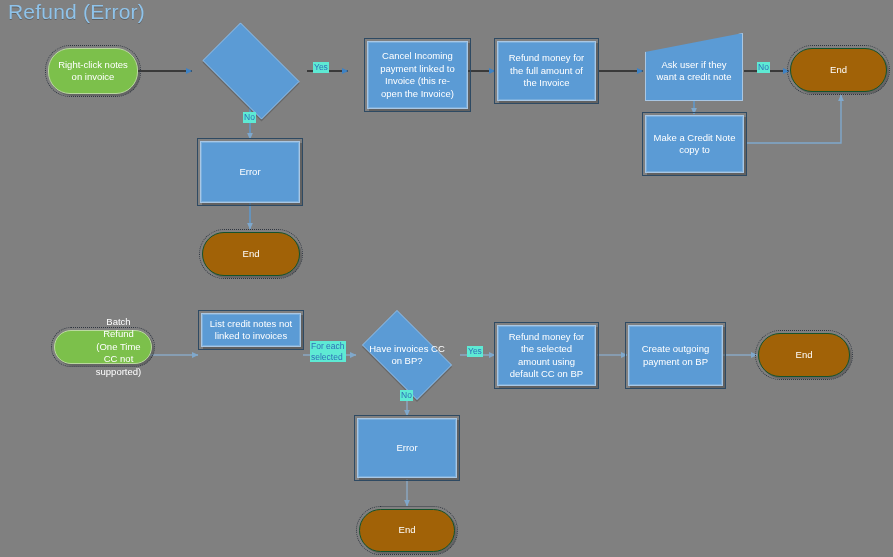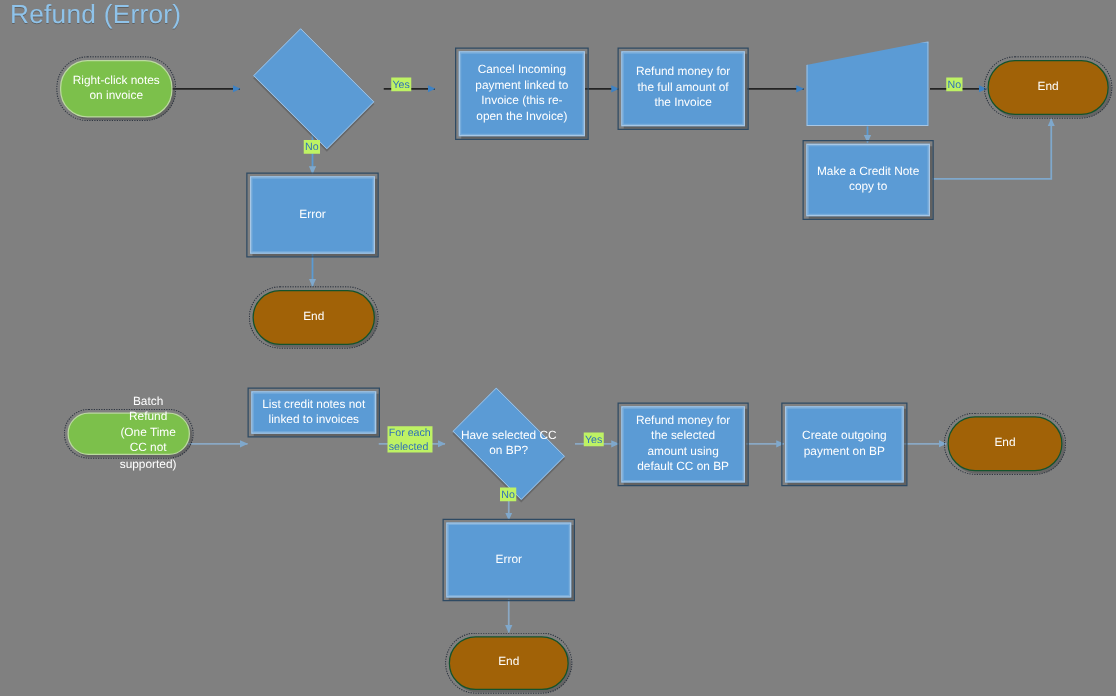--- a/index.html
+++ b/index.html
@@ -124,21 +124,21 @@
   }
   .n-trapezoid .label {
     position: relative;
     z-index: 2;
     padding-top: 8px;
   }
 
   
   .edge-label {
     position: absolute;
-    background: #bef264;
+    background: #5eead4;
     color: #3070B8;
     font-size: 8.5px;
     line-height: 10.5px;
     padding: 0px 1px;
     white-space: pre-line;
     text-align: left;
     z-index: 9;
     border: 0;
   }
 </style>
@@ -203,20 +203,22 @@
 </div>
 
 <div class="node n-process" style="left:497px; top:41px; width:99px; height:60px;">
   <span class="label">Refund money for
 the full amount of
 the Invoice</span>
 </div>
 
 <div class="node n-trapezoid" style="left:645px; top:33px; width:98px; height:68px;">
   <span class="trap-bg"></span>
+  <span class="label">Ask user if they
+want a credit note</span>
 </div>
 
 <div class="node n-terminator" style="left:790px; top:48px; width:97px; height:44px;">
   <span class="label">End</span>
 </div>
 
 <div class="node n-process" style="left:645px; top:115px; width:99px; height:58px;">
   <span class="label">Make a Credit Note
 copy to</span>
 </div>
@@ -239,21 +241,21 @@
 supported)</span>
 </div>
 
 <div class="node n-process" style="left:201px; top:313px; width:100px; height:34px;">
   <span class="label">List credit notes not
 linked to invoices</span>
 </div>
 
 <div class="node n-decision" style="left:352px; top:320px; width:110px; height:70px;">
   <span class="diamond-bg"></span>
-  <span class="label">Have selected CC
+  <span class="label">Have invoices CC
 on BP?</span>
 </div>
 
 <div class="node n-process" style="left:497px; top:325px; width:99px; height:61px;">
   <span class="label">Refund money for
 the selected
 amount using
 default CC on BP</span>
 </div>
 

